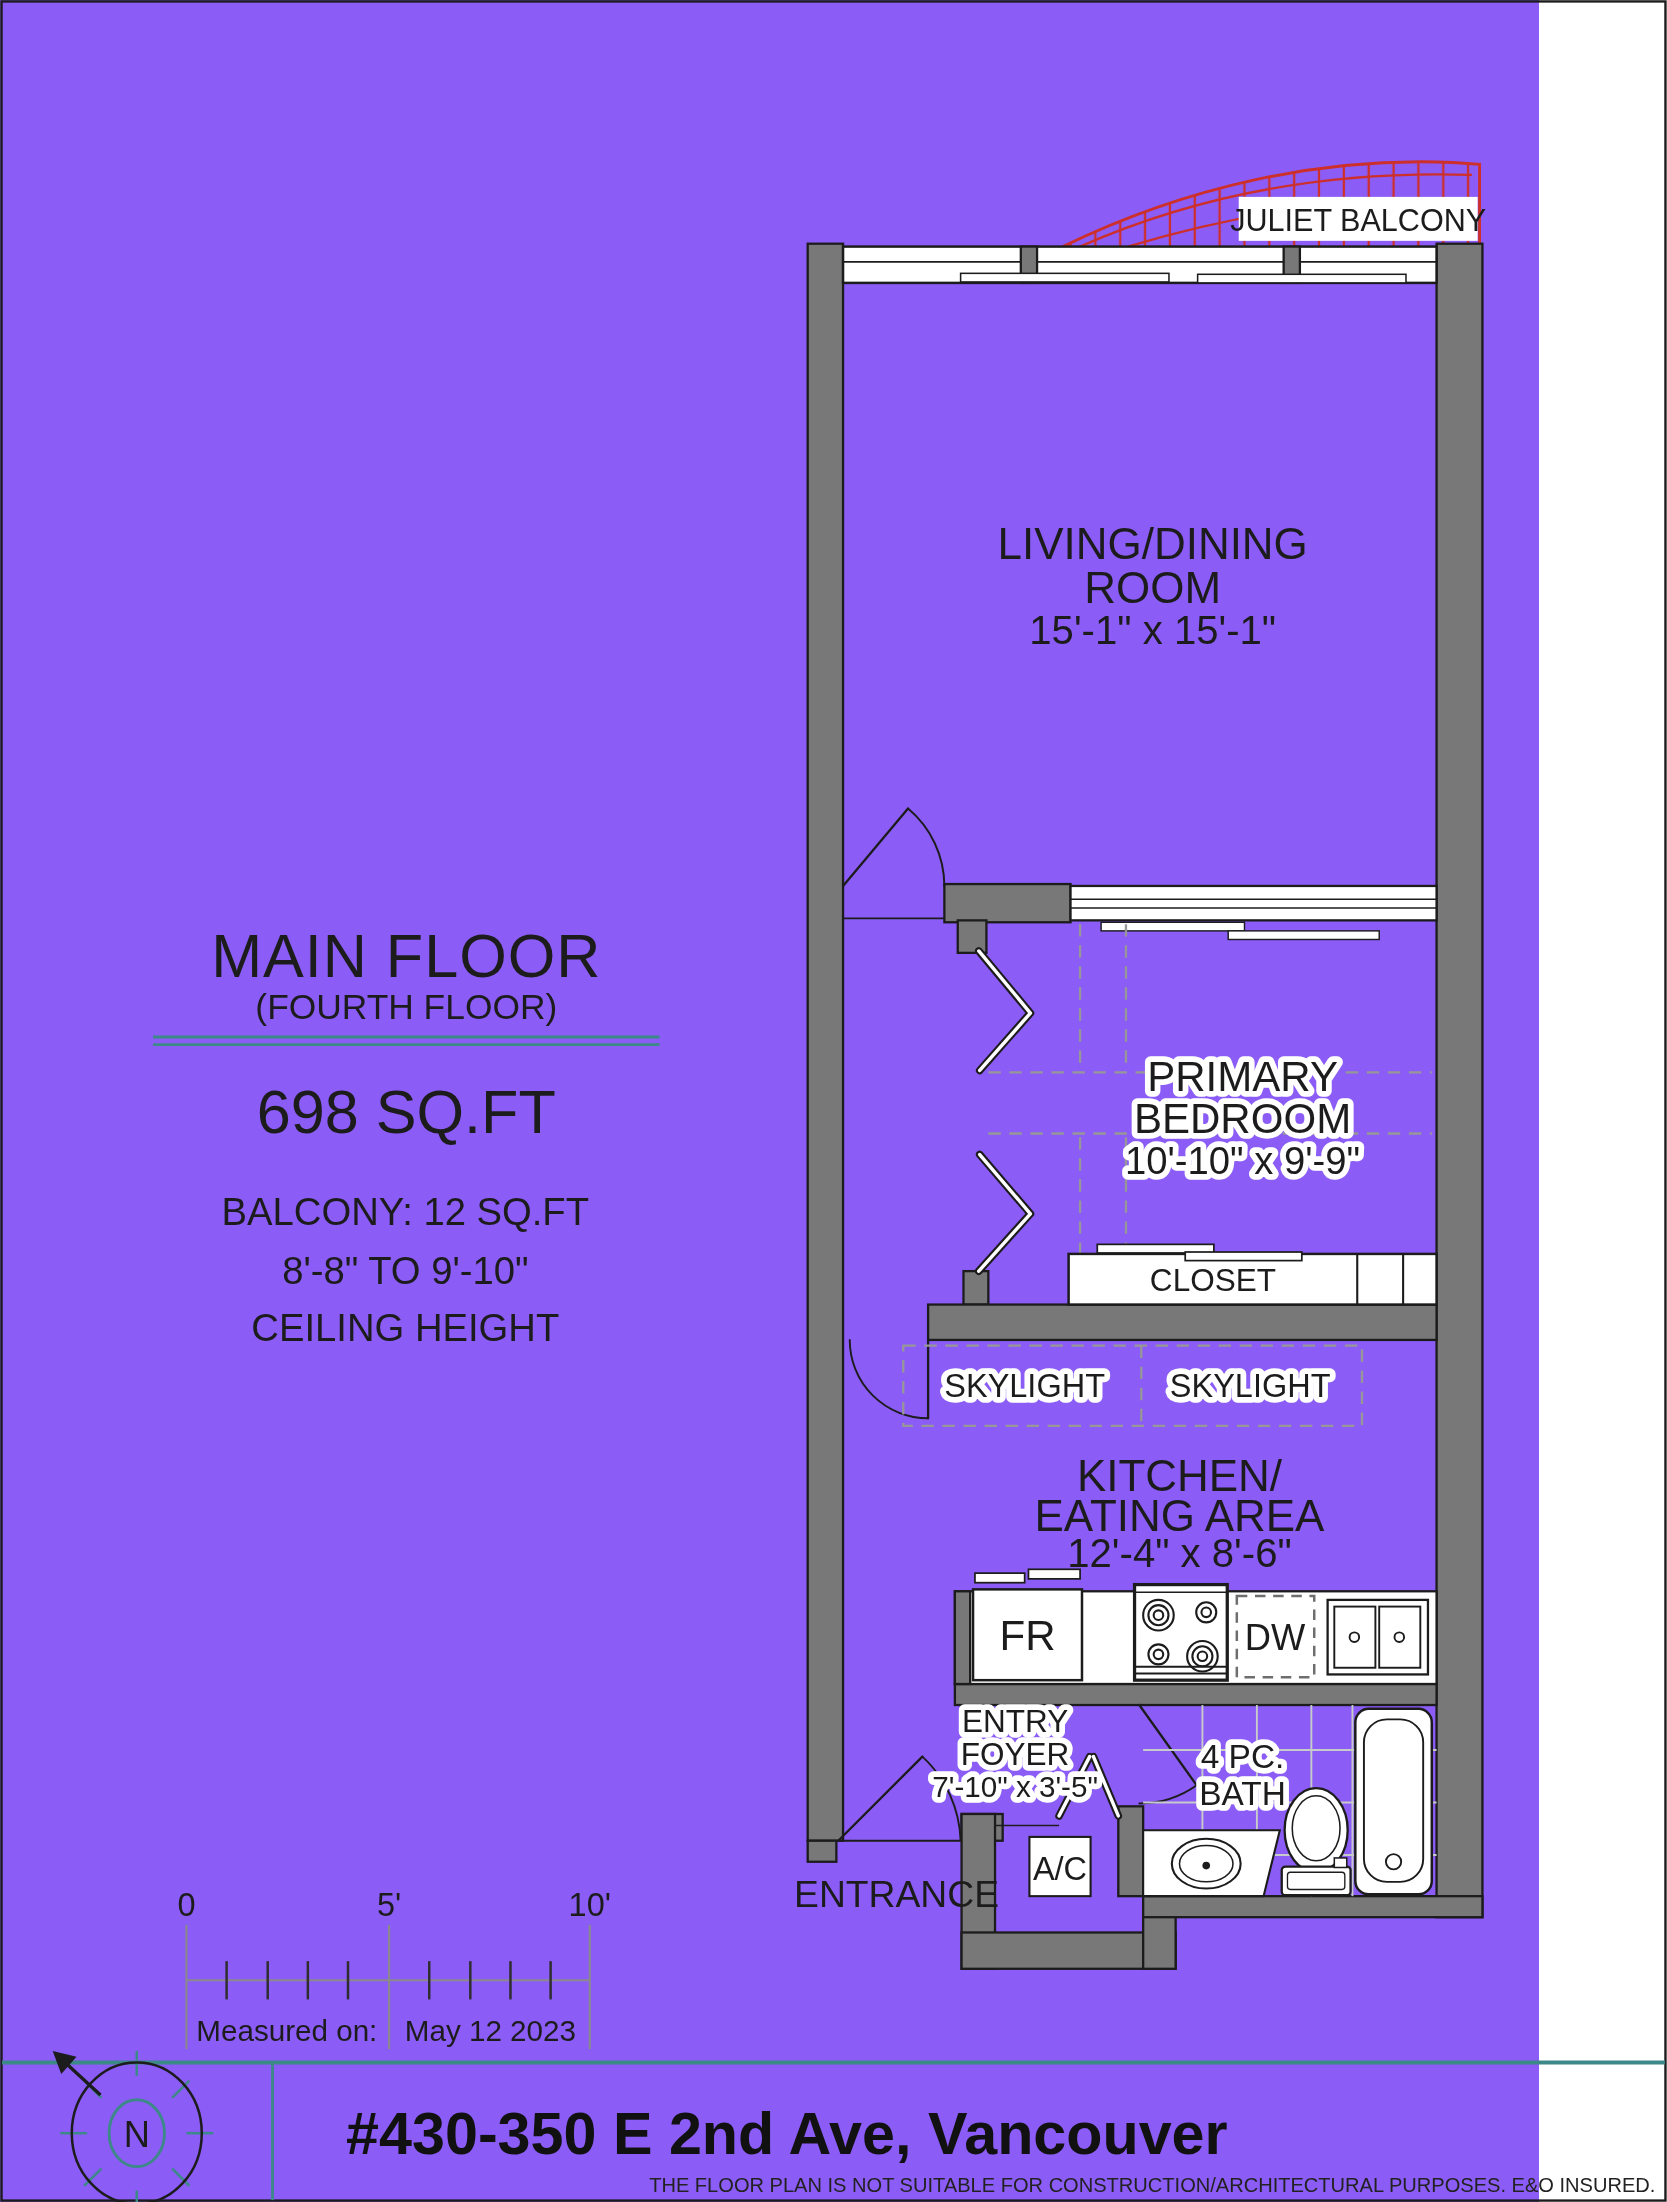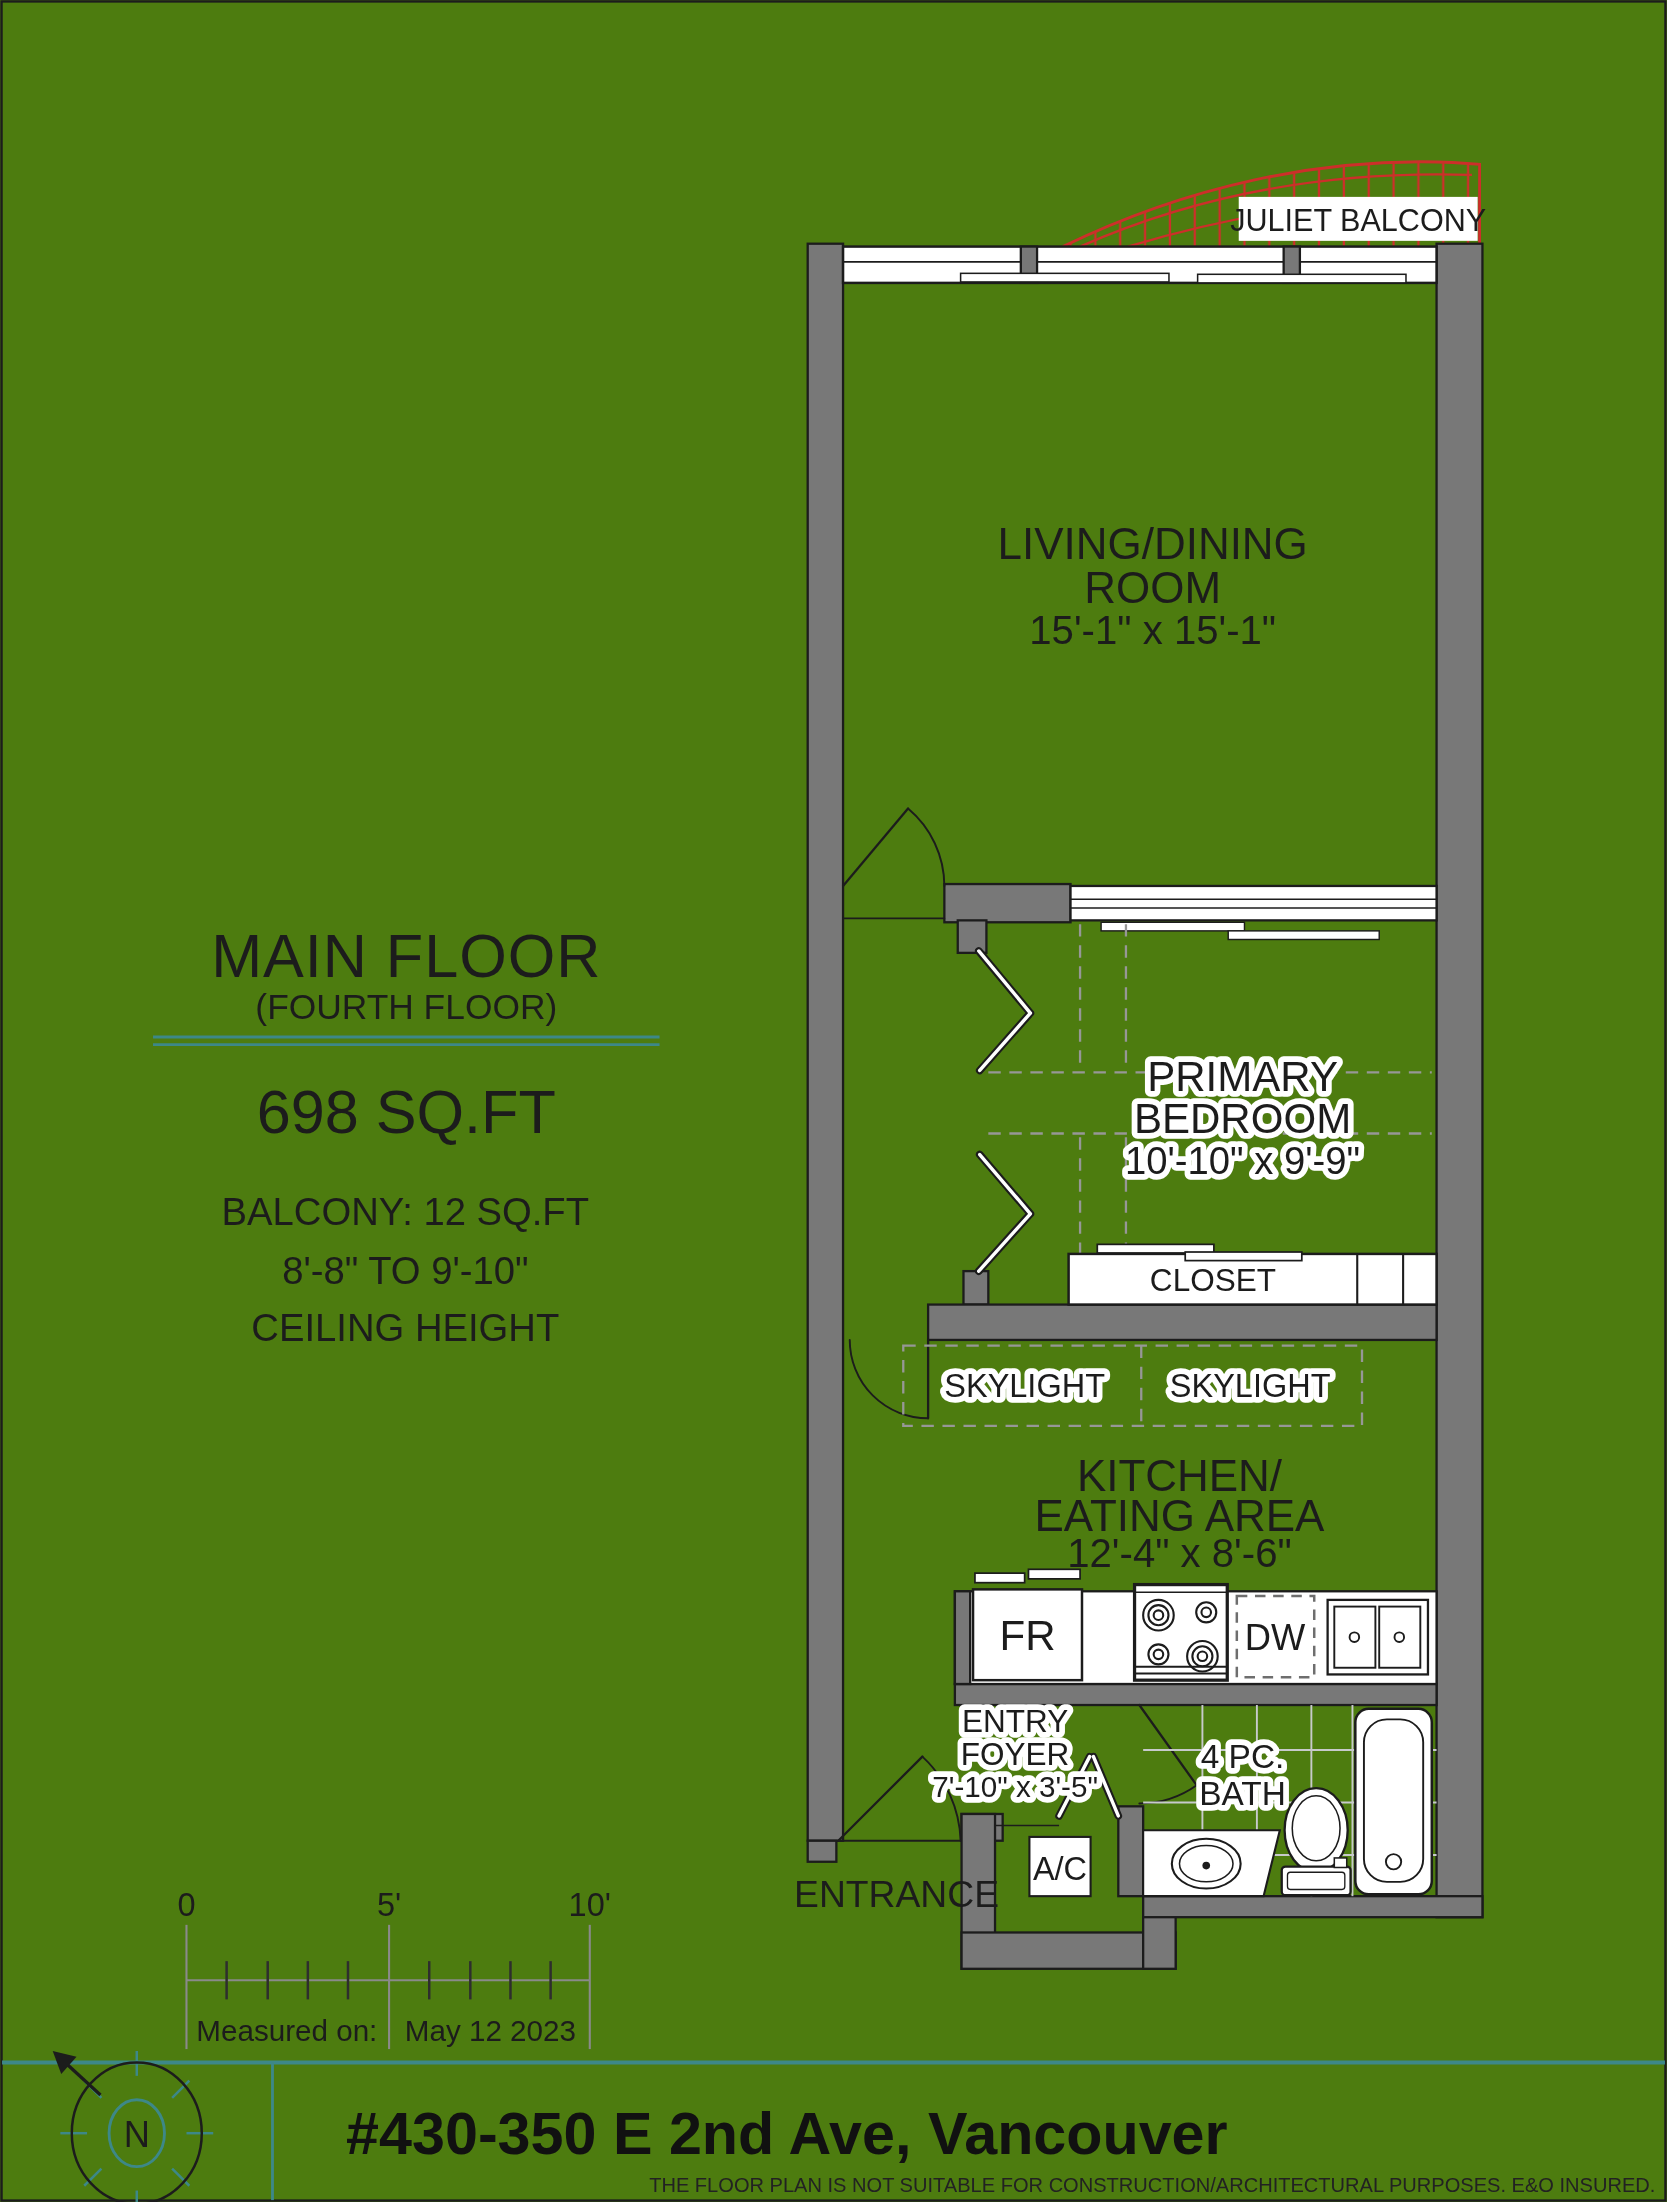--- a/index.html
+++ b/index.html
@@ -1,20 +1,20 @@
 <!DOCTYPE html>
 <html style="--wall: #787878; --line: #1c1c1c; --teal: #3d8888; --red: #cd2f2a; --dash: #979797; --tile: #c7cacb; --scale: #8a8a8a;"><head>
 <meta charset="utf-8">
 <style>
   :root{
     --wall:#787878; --line:#1c1c1c; --teal:#3d8888; --red:#cd2f2a;
     --dash:#979797; --tile:#c7cacb; --scale:#8a8a8a;
   }
   html,body{margin:0;padding:0;background:#fff;}
-  .page{width:1667px;height:2202px;position:relative;background:#4d7c0f;}
+  .page{width:1539px;height:2202px;position:relative;background:#8b5cf6;}
   svg{display:block;}
   .t{font-family:"Liberation Sans",sans-serif;fill:var(--line);text-anchor:middle;}
   .halo{paint-order:stroke;stroke:#ffffff;stroke-width:12;stroke-linejoin:round;}
   .wall{fill:var(--wall);stroke:var(--line);stroke-width:2.4;}
   .ln{stroke:var(--line);fill:none;}
   .white{fill:#fff;stroke:var(--line);}
   .dashln{stroke:var(--dash);stroke-width:2.4;fill:none;stroke-dasharray:13 9;}
   .tileln{stroke:var(--tile);stroke-width:2;}
   .redln{stroke:var(--red);fill:none;}
 </style>

